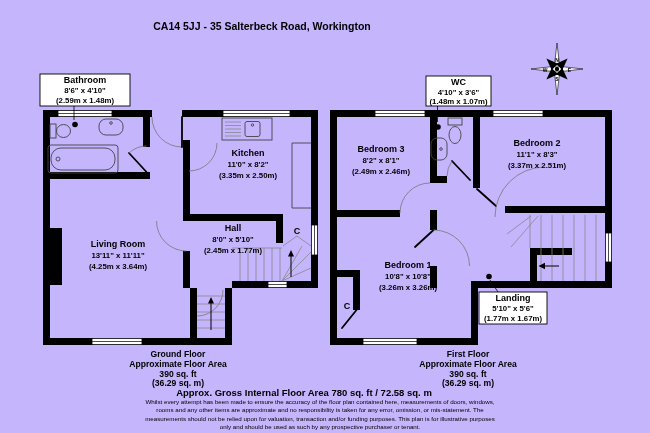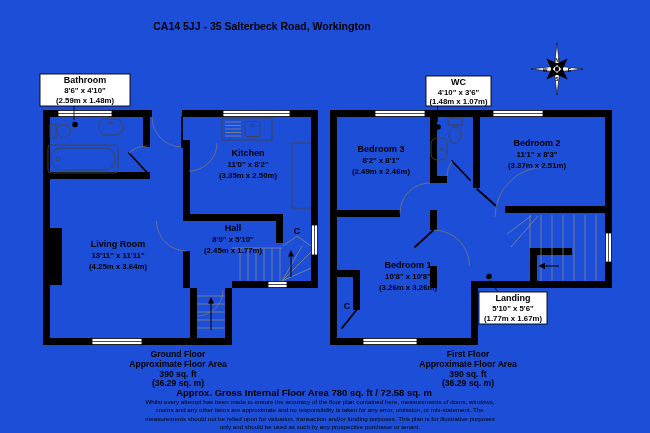--- a/index.html
+++ b/index.html
@@ -1,16 +1,16 @@
 <!DOCTYPE html>
 <html><head>
 <meta charset="utf-8">
 <style>
   html,body{margin:0;padding:0;background:#fff;}
-  .page{position:relative;width:650px;height:433px;background:#1d4ed8;overflow:hidden;
+  .page{position:relative;width:650px;height:433px;background:#c4b5fd;overflow:hidden;
         font-family:"Liberation Sans",sans-serif;}
   svg{position:absolute;left:0;top:0;}
   .wall{fill:#000;}
   .win{fill:#fff;stroke:#000;stroke-width:0.8;}
   .winline{stroke:#000;stroke-width:0.7;}
   .arc{fill:none;stroke:#777;stroke-width:0.8;}
   .leaf{stroke:#000;stroke-width:1.8;stroke-linecap:round;}
   .tread{stroke:#888;stroke-width:0.8;fill:none;}
   .fixthin{fill:none;stroke:#444;stroke-width:0.9;}
   .dot{fill:#000;}

